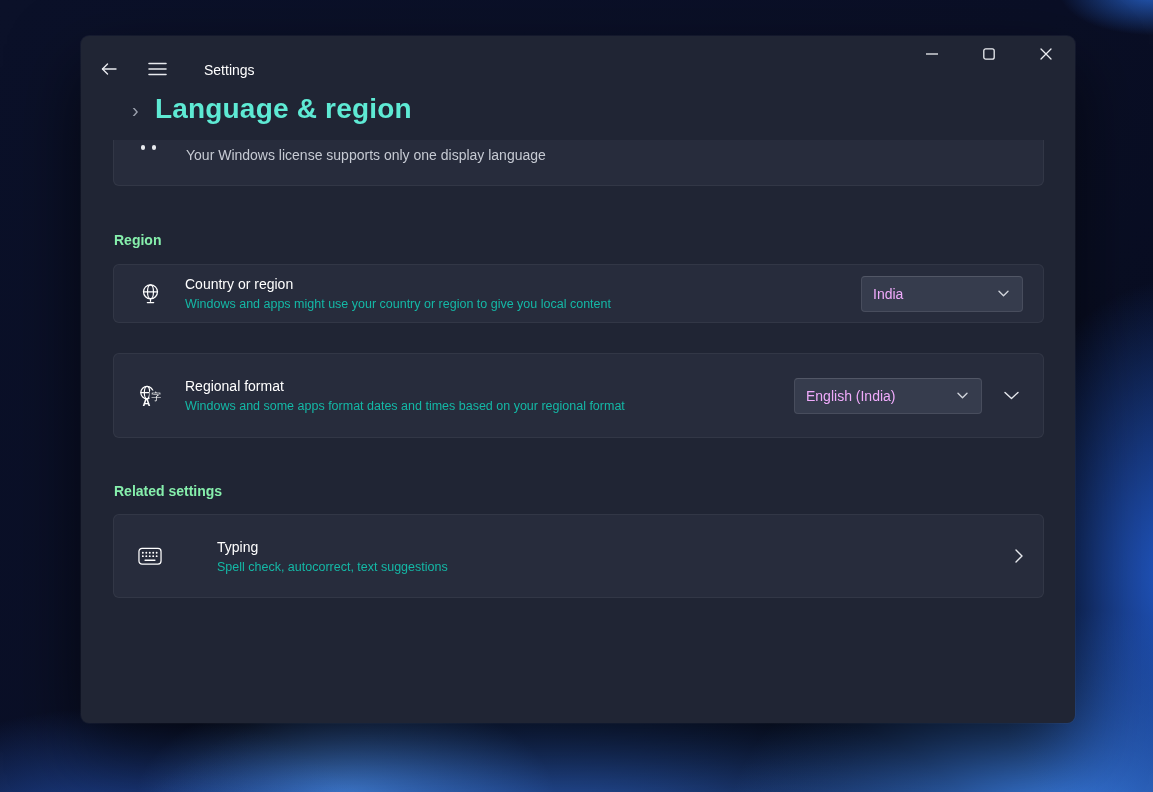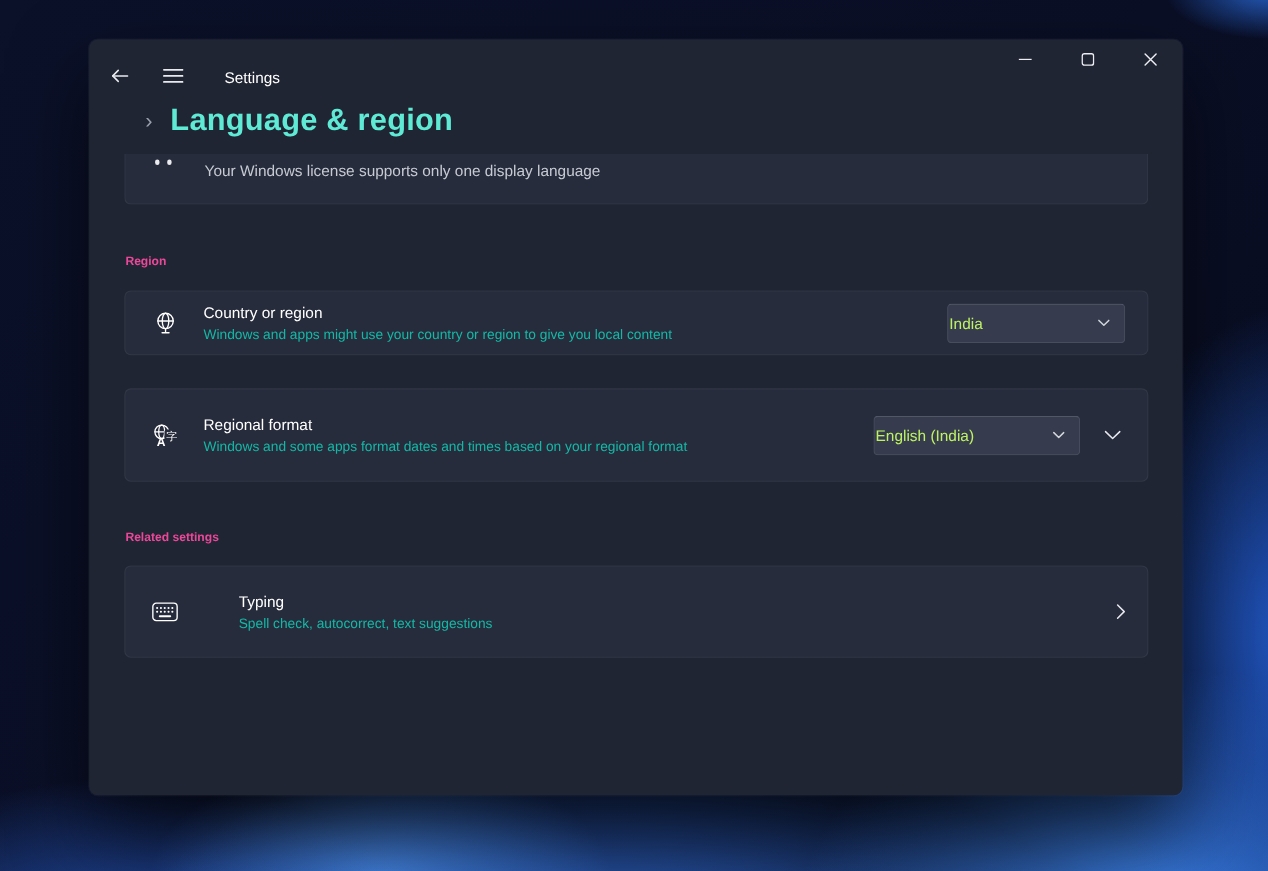--- a/index.html
+++ b/index.html
@@ -50,41 +50,41 @@
   .card{ position:absolute; left:32px; width:931px; background:#272c3c;
          border:1px solid rgba(255,255,255,.055); border-radius:6px;
          display:flex; align-items:center; }
   .card-license{ top:104px; height:46px; border-radius:0 0 6px 6px; border-top:none;
                  align-items:flex-start; }
   .card-country{ top:228px; height:59px; }
   .card-format { top:317px; height:85px; }
   .card-typing { top:478px; height:84px; cursor:pointer;gap:32px; }
   .card-admin  { top:569px; height:82px; cursor:pointer; }
 
-  .section-header{ position:absolute; left:33px; font-size:11px; font-weight:700; color:#ec4899; }
+  .section-header{ position:absolute; left:33px; font-size:14px; font-weight:700; color:#86efac; }
   .hdr-region { top:196px; }
   .hdr-related{ top:447px; }
 
   .row-icon{ width:24px; margin:0 23px 0 24px; display:flex; justify-content:center;
              align-items:center; flex:none; color:#ffffff; }
   .row-text{ flex:1; min-width:0; padding-right:20px; }
   .row-title{ font-size:14px; color:#ffffff; line-height:18px; }
   .row-sub{ font-size:12.5px; color:#14b8a6; line-height:16px; margin-top:3px; }
   .row-controls{ display:flex; align-items:center; margin-right:20px; gap:18px; flex:none; }
 
   
   .partial-dots{ display:flex; gap:7px; margin:5px 0 0 27px; width:45px; flex:none; }
   .partial-dots i{ width:4px; height:5px; border-radius:2px; background:#e9ebef; }
   .license-text{ font-size:14px; color:#c6cad3; margin-top:7px; }
 
   
   .dropdown{ height:36px; background:#363c4d; border:1px solid rgba(255,255,255,.09);
              border-top-color:rgba(255,255,255,.14); border-radius:4px;
              display:flex; align-items:center; justify-content:space-between;
-             padding:0 13px 0 1px; color:#bef264; font-size:14px; cursor:pointer; }
+             padding:0 13px 0 11px; color:#f0abfc; font-size:14px; cursor:pointer; }
   .dd-country{ width:162px; }
   .dd-format { width:188px; }
 
   .chev{ color:#d2d5dc; display:flex; align-items:center; }
   .expander{ background:transparent; border:none; color:#e6e8ed; display:flex;
              align-items:center; cursor:pointer; padding:4px; }
 
   svg{ display:block; }
 </style>
 </head>

